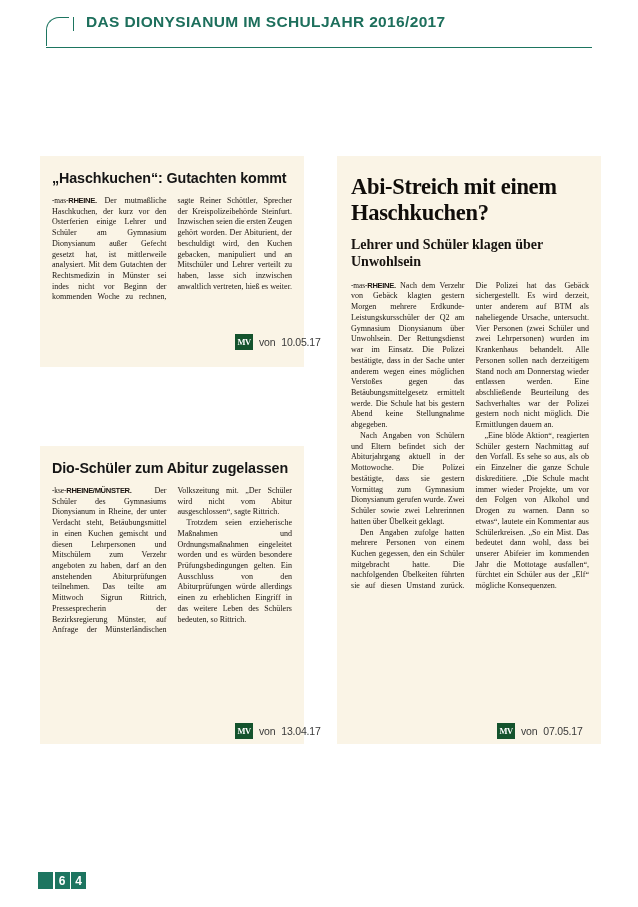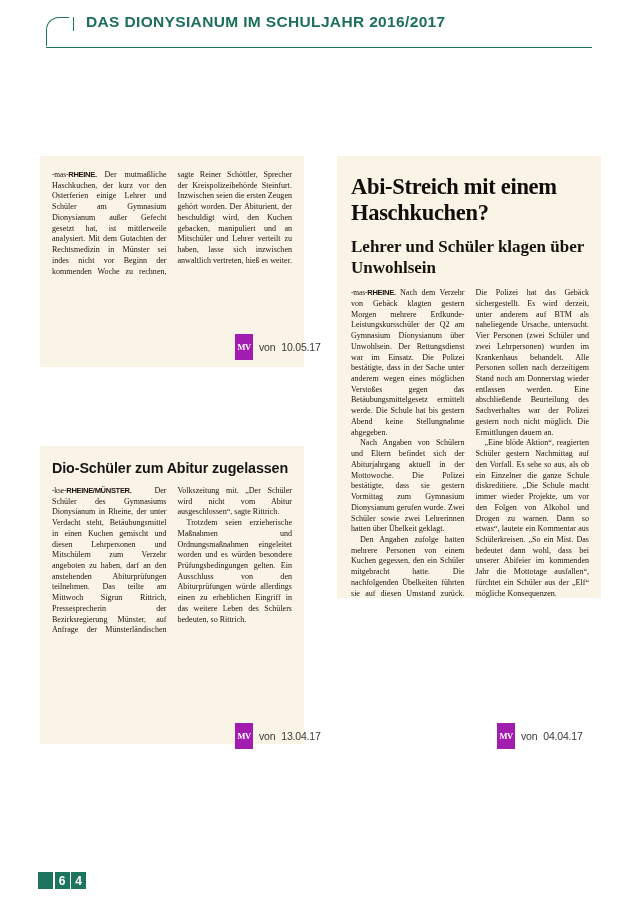--- a/index.html
+++ b/index.html
@@ -78,21 +78,21 @@
     left: 40px;
     top: 446px;
     width: 264px;
     height: 298px;
     padding: 14px 12px 8px 12px;
   }
   #article-abistreich {
     left: 337px;
     top: 156px;
     width: 264px;
-    height: 442px;
+    height: 588px;
     padding: 18px 12px 19px 14px;
   }
 
   .art-title {
     font-family: "Liberation Sans", sans-serif;
     font-weight: bold;
     font-size: 14.3px;
     color: #151515;
     line-height: 1.18;
     margin: 0 0 9px 0;
@@ -103,21 +103,21 @@
     font-weight: bold;
     font-size: 22.5px;
     color: #100d0a;
     line-height: 1.17;
     margin: 0 0 9px 0;
     letter-spacing: -0.3px;
   }
   .art-subhead {
     font-family: "Liberation Serif", serif;
     font-weight: bold;
-    font-size: 17px;
+    font-size: 14px;
     color: #171310;
     line-height: 1.25;
     margin: 0 0 10px 0;
   }
 
   .cols {
     column-count: 2;
     column-gap: 11px;
     font-size: 8.05px;
     line-height: 1.335;
@@ -146,22 +146,22 @@
 
   
   .stamp {
     position: absolute;
     display: flex;
     align-items: center;
     gap: 6px;
   }
   .stamp-logo {
     width: 18px;
-    height: 26px;
-    background: #a21caf;
+    height: 16px;
+    background: #14532d;
     display: flex;
     align-items: center;
     justify-content: center;
     font-family: "Liberation Serif", serif;
     font-weight: bold;
     font-size: 8.5px;
     color: #ffffff;
     letter-spacing: -0.5px;
     line-height: 1;
   }
@@ -205,20 +205,21 @@
 <body>
 
 <div class="page-header">
   <div class="header-bracket"></div>
   <div class="header-tick"></div>
   <div class="header-title">DAS DIONYSIANUM IM SCHULJAHR 2016/2017</div>
   <div class="header-rule"></div>
 </div>
 
 <div class="article" id="article-haschkuchen">
+  <h2 class="art-title">„Haschkuchen“: Gutachten kommt</h2>
   <div class="cols">
     <p>
       <span class="kicker">-mas-</span><span class="dateline">RHEINE.</span><span> Der mutmaßliche Haschkuchen, der kurz vor den Osterferien einige Lehrer und Schüler am Gymnasium Dionysianum außer Gefecht gesetzt hat, ist mittlerweile analysiert. Mit dem Gutachten der Rechtsmedizin in Münster sei indes nicht vor Beginn der kommenden Woche zu rechnen, sagte Reiner Schöttler, Sprecher der Kreispolizeibehörde Steinfurt. Inzwischen seien die ersten Zeugen gehört worden. Der Abiturient, der beschuldigt wird, den Kuchen gebacken, manipuliert und an Mitschüler und Lehrer verteilt zu haben, lasse sich inzwischen anwaltlich vertreten, hieß es weiter.</span>
     </p>
   </div>
 </div>
 <div class="stamp" id="stamp-haschkuchen">
   <span class="stamp-logo">MV</span>
   <span class="stamp-text">von</span>
   <span class="stamp-text">10.05.17</span>
@@ -247,20 +248,20 @@
       <span class="kicker">-mas-</span><span class="dateline">RHEINE.</span><span> Nach dem Verzehr von Gebäck klagten gestern Morgen mehrere Erdkunde-Leistungskursschüler der Q2 am Gymnasium Dionysianum über Unwohlsein. Der Rettungsdienst war im Einsatz. Die Polizei bestätigte, dass in der Sache unter anderem wegen eines möglichen Verstoßes gegen das Betäubungsmittelgesetz ermittelt werde. Die Schule hat bis gestern Abend keine Stellungnahme abgegeben.</span>
     </p>
     <p>Nach Angaben von Schülern und Eltern befindet sich der Abiturjahrgang aktuell in der Mottowoche. Die Polizei bestätigte, dass sie gestern Vormittag zum Gymnasium Dionysianum gerufen wurde. Zwei Schüler sowie zwei Lehrerinnen hatten über Übelkeit geklagt.</p>
     <p>Den Angaben zufolge hatten mehrere Personen von einem Kuchen gegessen, den ein Schüler mitgebracht hatte. Die nachfolgenden Übelkeiten führten sie auf diesen Umstand zurück. Die Polizei hat das Gebäck sichergestellt. Es wird derzeit, unter anderem auf BTM als naheliegende Ursache, untersucht. Vier Personen (zwei Schüler und zwei Lehrpersonen) wurden im Krankenhaus behandelt. Alle Personen sollen nach derzeitigem Stand noch am Donnerstag wieder entlassen werden. Eine abschließende Beurteilung des Sachverhaltes war der Polizei gestern noch nicht möglich. Die Ermittlungen dauern an.</p>
     <p>„Eine blöde Aktion“, reagierten Schüler gestern Nachmittag auf den Vorfall. Es sehe so aus, als ob ein Einzelner die ganze Schule diskreditiere. „Die Schule macht immer wieder Projekte, um vor den Folgen von Alkohol und Drogen zu warnen. Dann so etwas“, lautete ein Kommentar aus Schülerkreisen. „So ein Mist. Das bedeutet dann wohl, dass bei unserer Abifeier im kommenden Jahr die Mottotage ausfallen“, fürchtet ein Schüler aus der „Elf“ mögliche Konsequenzen.</p>
   </div>
 </div>
 <div class="stamp" id="stamp-abistreich">
   <span class="stamp-logo">MV</span>
   <span class="stamp-text">von</span>
-  <span class="stamp-text">04.04.17</span>
+  <span class="stamp-text">07.05.17</span>
 </div>
 
 <div class="page-number">
   <div class="pn-block"></div>
   <div class="pn-digit">6</div>
   <div class="pn-digit">4</div>
 </div>
 
 </body></html>

